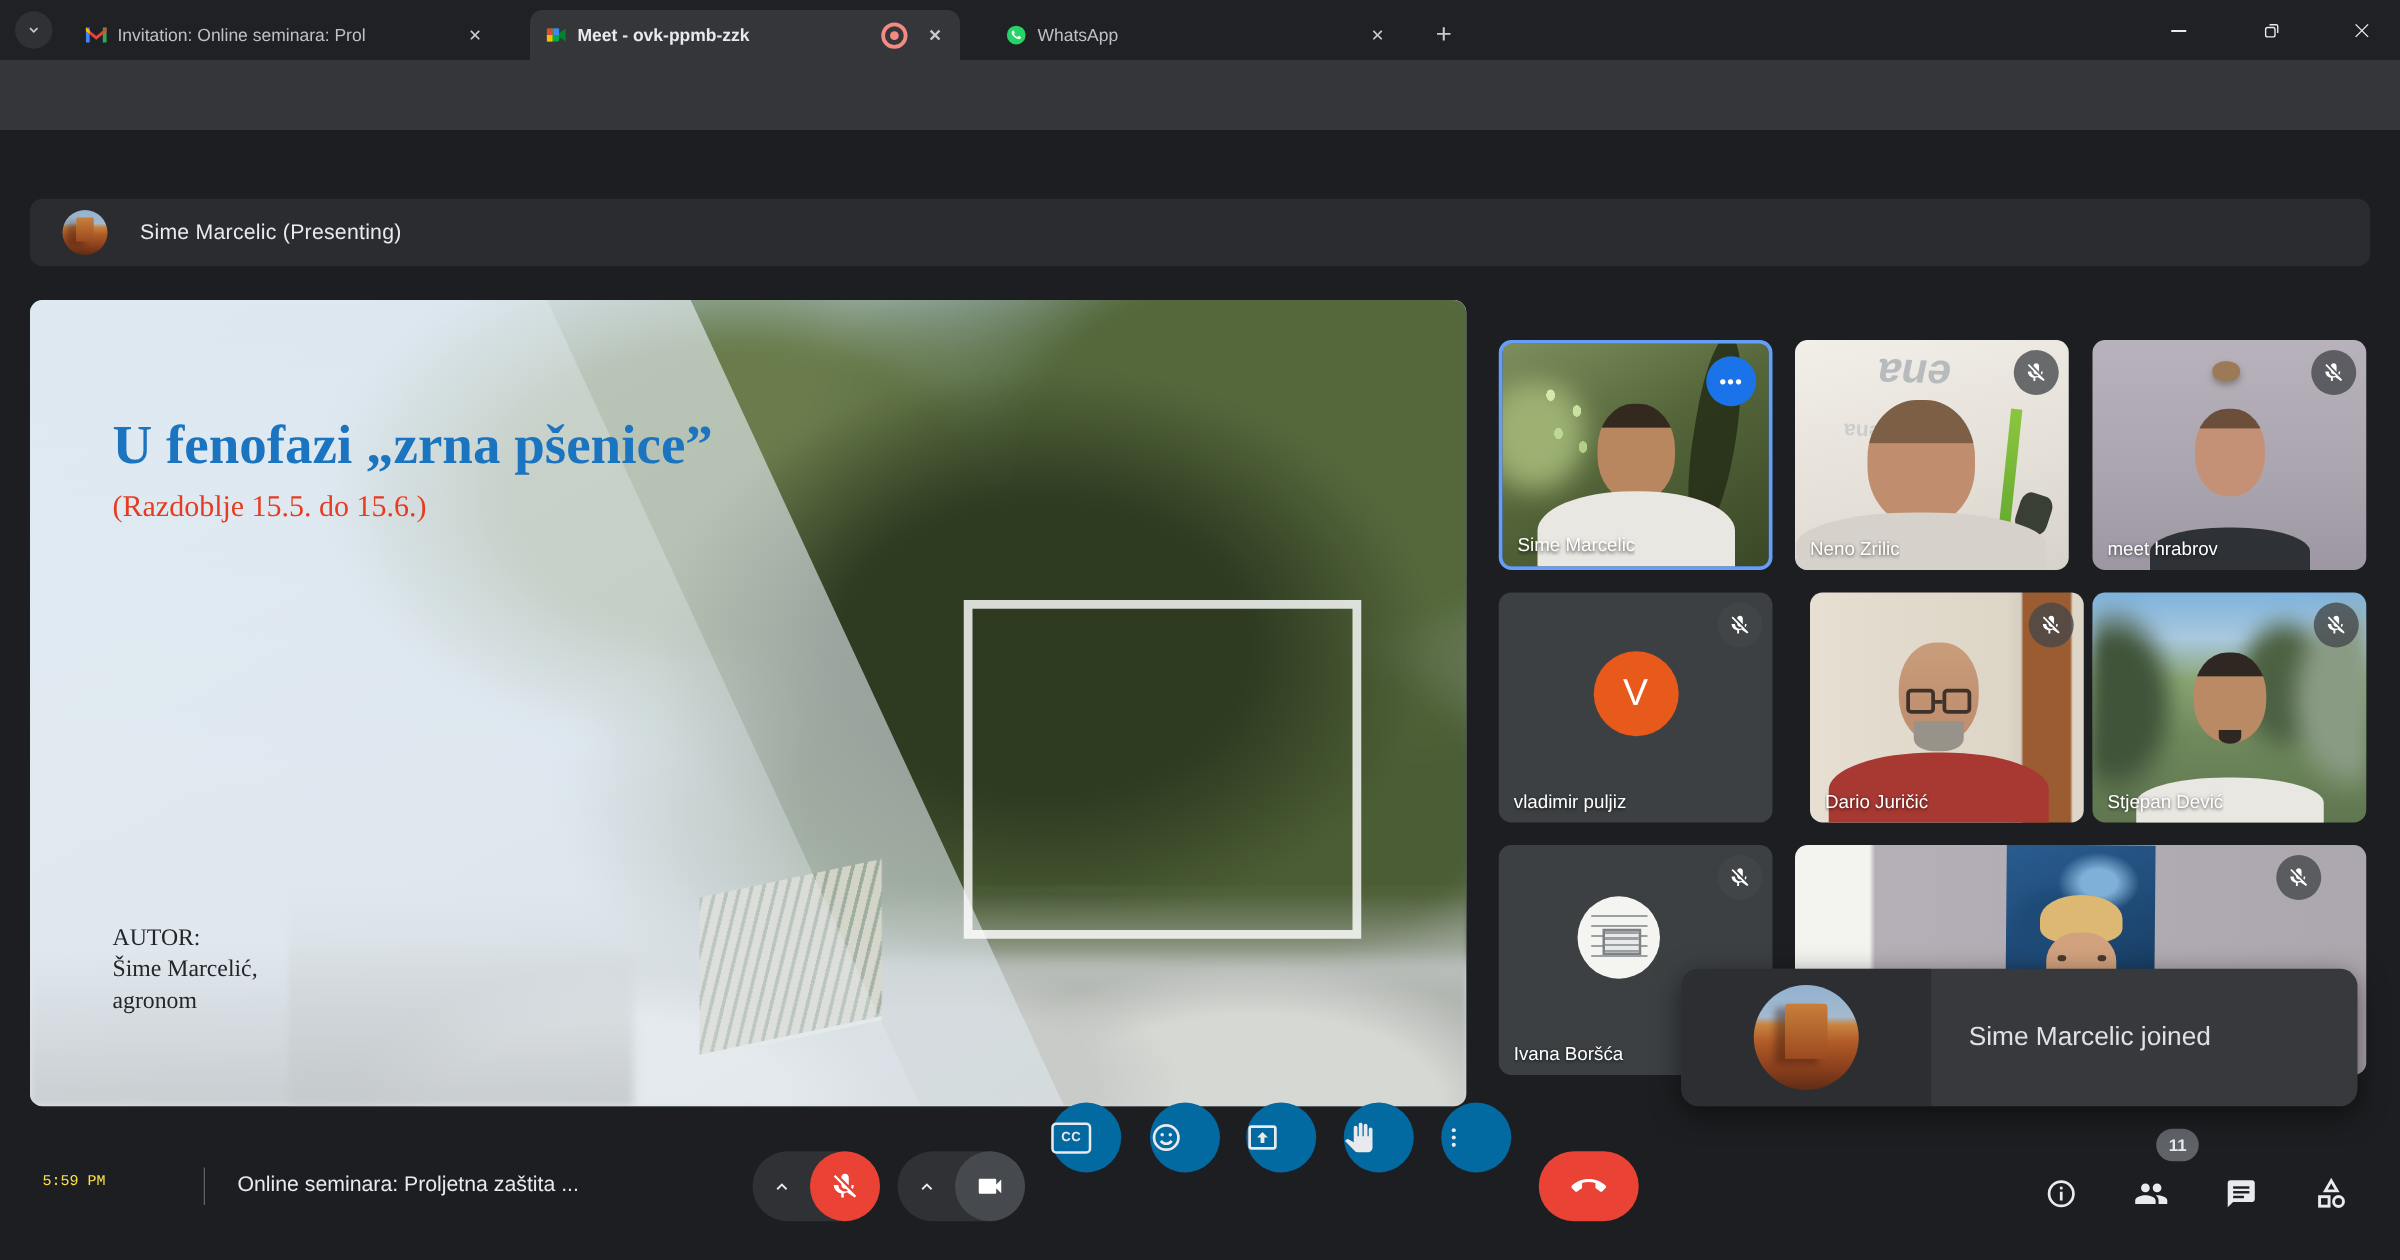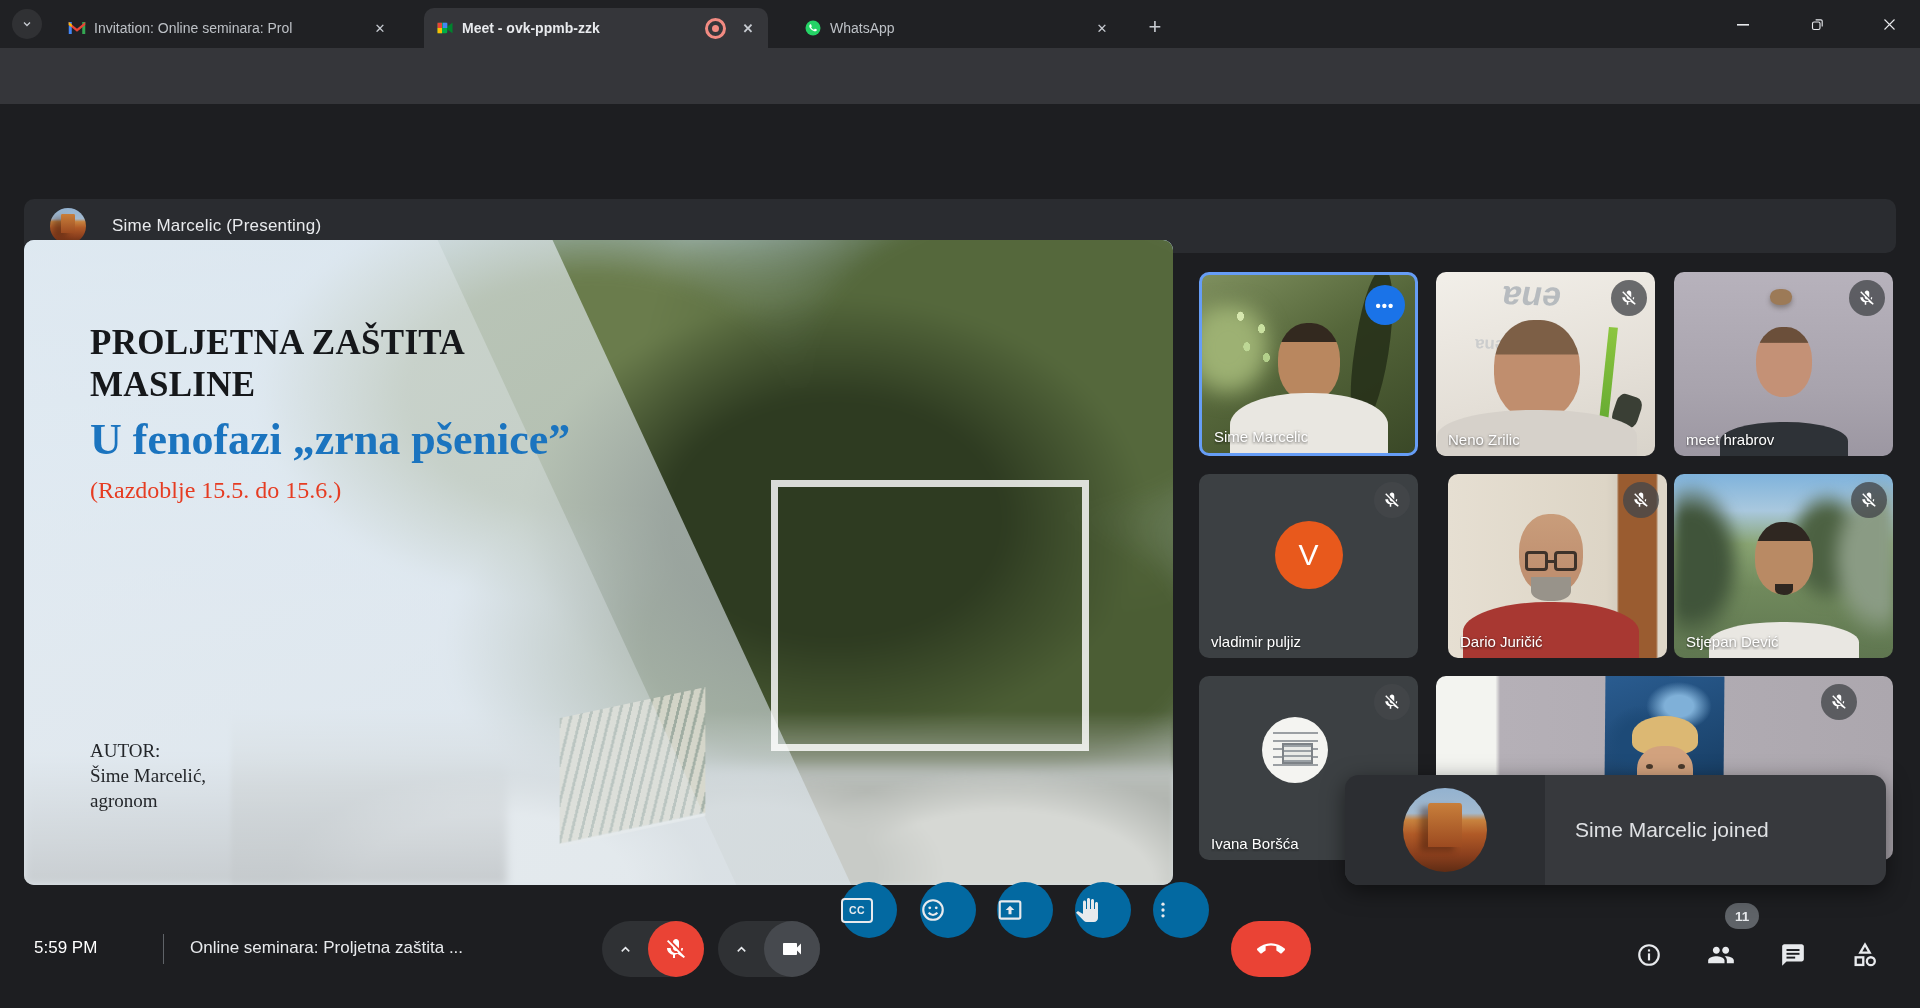--- a/index.html
+++ b/index.html
@@ -37,21 +37,21 @@
   .tb-divider{position:absolute;left:1736px;top:66px;width:1px;height:22px;background:#5f6368;}
   .tb-avatar{position:absolute;left:1822px;top:63px;width:28px;height:28px;border-radius:50%;
       background:#9334c9;color:#fff;font-size:13px;font-weight:700;display:flex;
       align-items:center;justify-content:center;}
   .pinkext{width:26px;height:26px;border-radius:50%;background:#ee8fd8;display:flex;
       align-items:center;justify-content:center;}
 
   
   .meetbg{position:absolute;top:104px;left:0;right:0;bottom:0;background:#1d1e21;}
   .banner{position:absolute;left:24px;top:159px;width:1872px;height:54px;background:#2a2c30;
-      border-radius:10px;display:flex;align-items:center;margin-top:40px;}
+      border-radius:10px;display:flex;align-items:center;}
   .banner-label{margin-left:26px;font-size:17px;font-weight:500;color:#e8eaed;letter-spacing:.2px;}
   .rock-avatar{border-radius:50%;overflow:hidden;position:relative;flex:none;
       background:linear-gradient(180deg,#93b2d0 0%,#a3bacf 30%,#c8833f 38%,#b05a27 55%,#8a3f1d 80%,#5f2c14 100%);}
   .rock-avatar:after{content:"";position:absolute;left:30%;top:18%;width:40%;height:52%;
       background:linear-gradient(180deg,#c87f3b,#9c4a20);border-radius:8% 8% 0 0;
       box-shadow:-8px 4px 6px rgba(60,25,10,.45);}
   .banner .rock-avatar{width:36px;height:36px;margin-left:26px;}
 
   
   .stage{position:absolute;left:24px;top:240px;width:1149px;height:645px;border-radius:10px;
@@ -178,21 +178,21 @@
   .v-wide .eye{position:absolute;top:48%;width:7px;height:5px;background:#4a3a2c;border-radius:50%;z-index:3;}
 
   
   .toast{position:absolute;left:1345px;top:775px;width:541px;height:110px;border-radius:14px;
       overflow:hidden;display:flex;background:#37393d;box-shadow:0 6px 22px rgba(0,0,0,.5);z-index:6;}
   .toast-left{width:200px;background:#2c2e32;display:flex;align-items:center;justify-content:center;flex:none;}
   .toast-left .rock-avatar{width:84px;height:84px;}
   .toast-text{align-self:center;margin-left:30px;font-size:21px;color:#dfe1e4;}
 
   
-  .f-time{position:absolute;left:34px;top:938px;font-size:17px;color:#ffffff;}
+  .f-time{position:absolute;left:34px;top:938px;font-size:12px;color:#fde047;font-family:Liberation Mono, monospace;}
   .f-div{position:absolute;left:163px;top:934px;width:1px;height:30px;background:#5f6368;}
   .f-title{position:absolute;left:190px;top:938px;font-size:17px;color:#e8eaed;white-space:nowrap;}
   .pill{position:absolute;top:921px;height:56px;border-radius:28px;background:#2f3134;}
   .pill .chev{position:absolute;left:0;top:0;width:46px;height:56px;display:flex;
       align-items:center;justify-content:center;}
   .pill .bigbtn{position:absolute;right:0;top:0;width:56px;height:56px;border-radius:50%;
       display:flex;align-items:center;justify-content:center;}
   .rbtn{position:absolute;top:882px;width:56px;height:56px;border-radius:50%;background:#0369a1;
       display:flex;align-items:center;}
   .endcall{position:absolute;left:1231px;top:921px;width:80px;height:56px;border-radius:28px;
@@ -364,24 +364,20 @@
 <div class="stage">
   <div class="sky-patch"></div>
   <div class="canopy"></div>
   <div class="rocks"></div>
   <div class="grove"></div>
   <div class="rocks-left"></div>
   <div class="ov2"></div>
   <div class="ov1"></div>
   <div class="frame-outline"></div>
   <div class="slide-text">
-    <div class="sl-title">
-      <div>PROLJETNA ZAŠTITA</div>
-      <div>MASLINE</div>
-    </div>
     <div class="sl-sub">U fenofazi „zrna pšenice”</div>
     <div class="sl-period">(Razdoblje 15.5. do 15.6.)</div>
   </div>
   <div class="sl-author">
     <div>AUTOR:</div>
     <div>Šime Marcelić,</div>
     <div>agronom</div>
   </div>
 </div>
 

